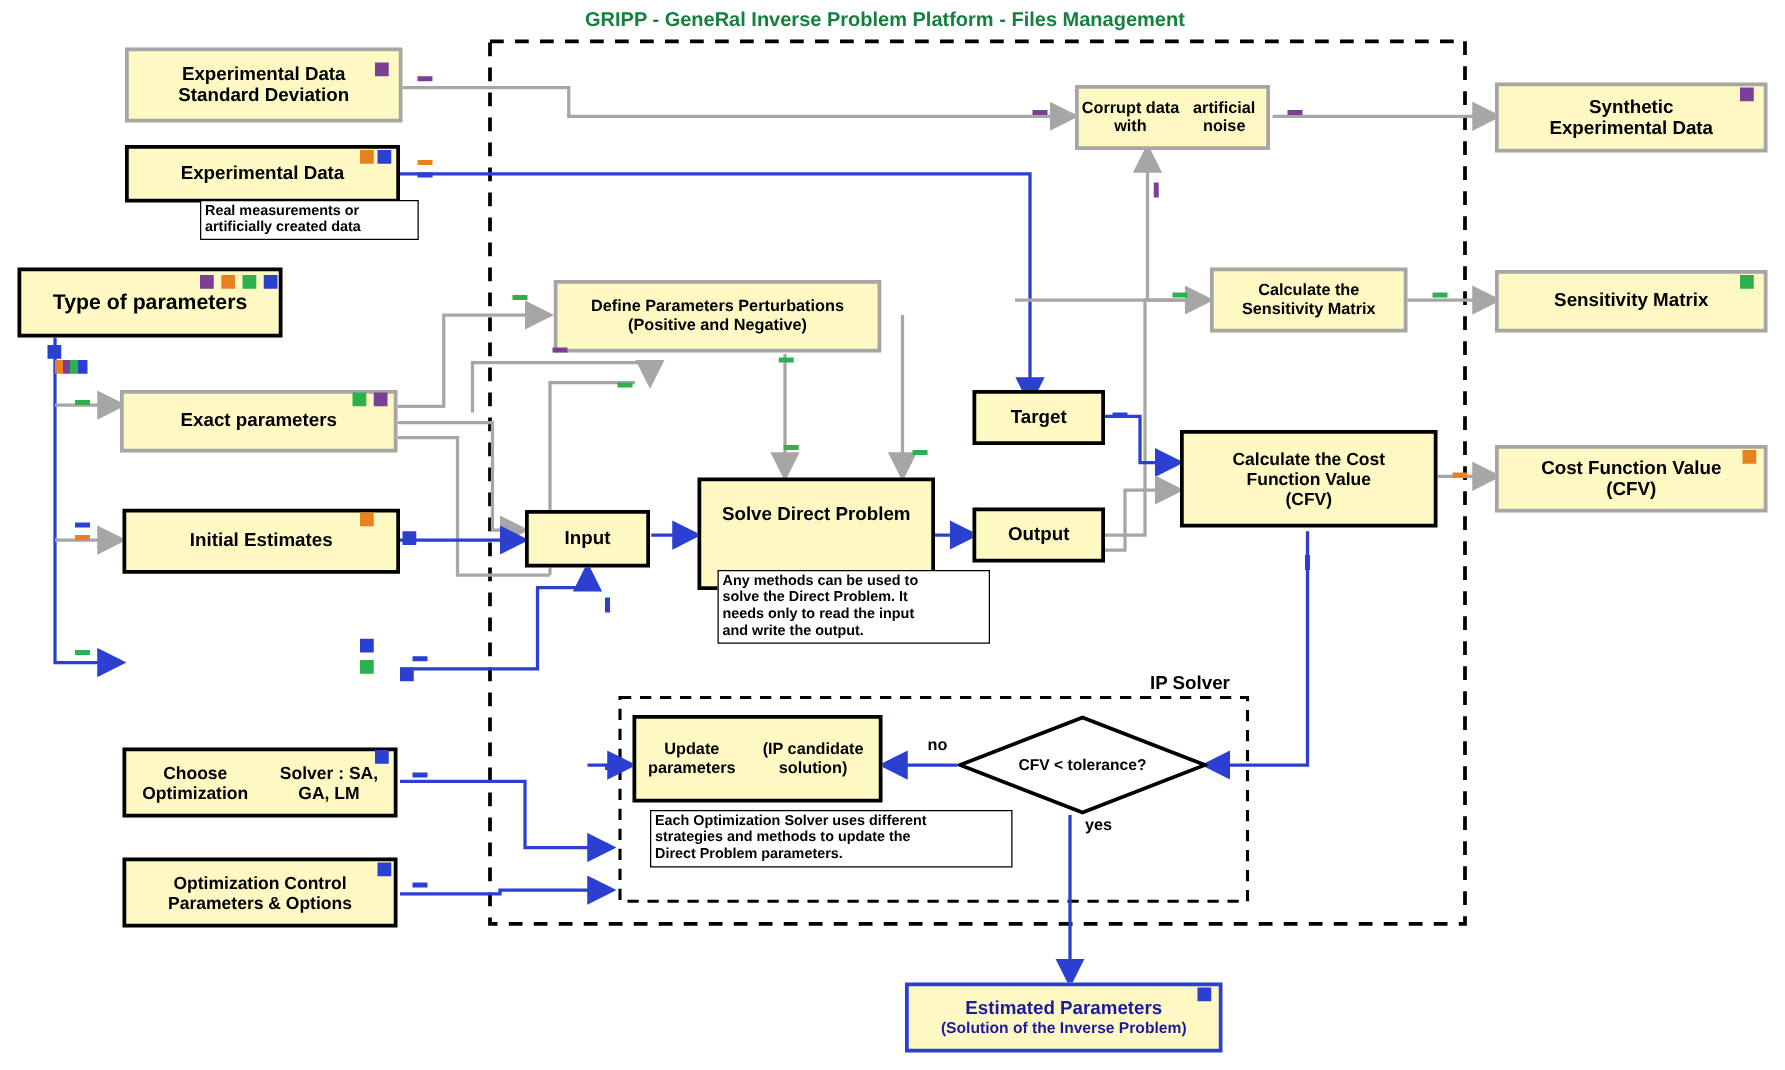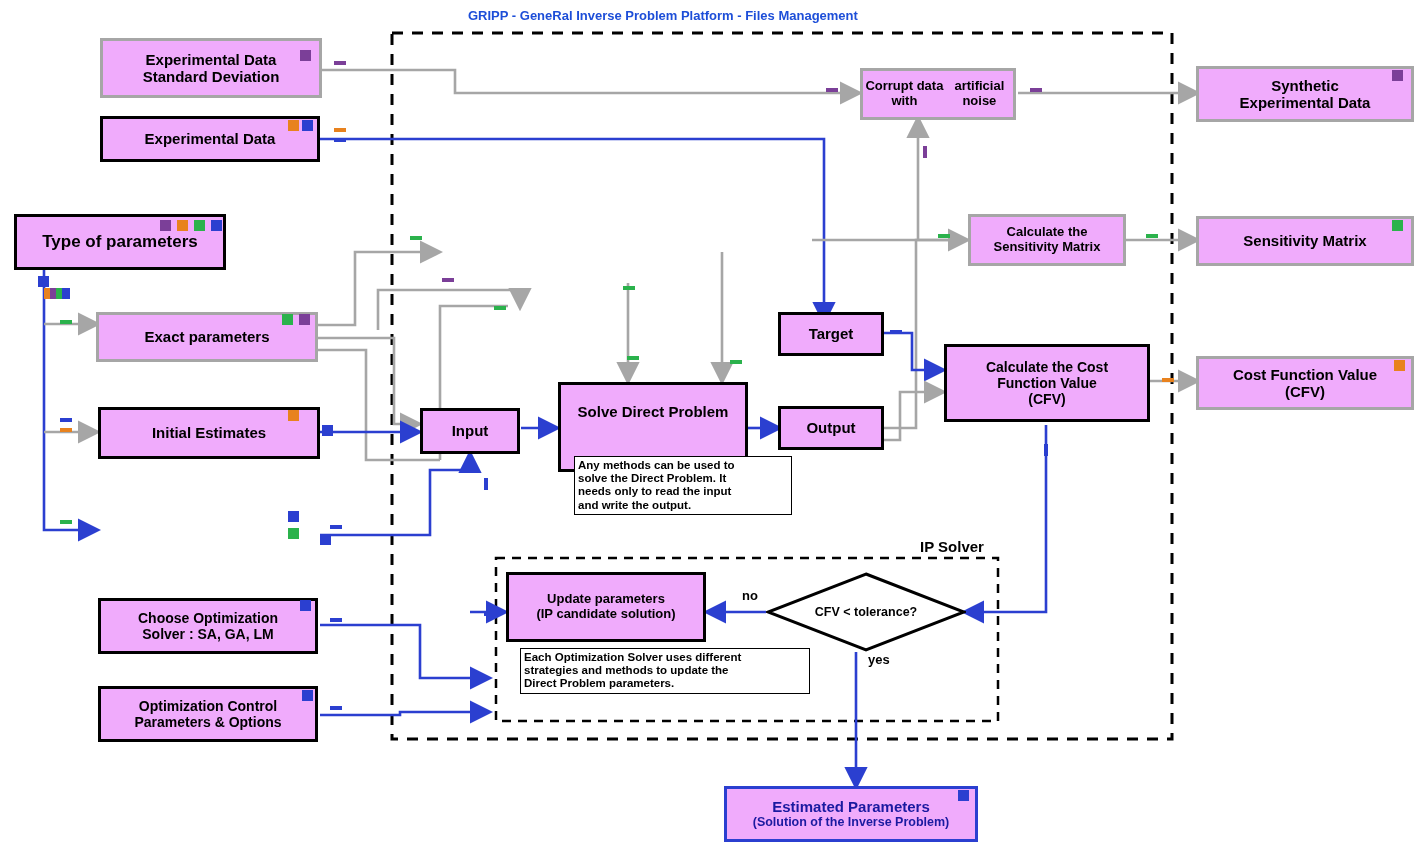--- a/index.html
+++ b/index.html
@@ -1,25 +1,25 @@
 <!DOCTYPE html>
 <html><head>
 <meta charset="utf-8">
 <style>
   html,body{margin:0;padding:0;background:#ffffff;}
   body{width:1428px;height:856px;font-family:"Liberation Sans",sans-serif;position:relative;overflow:hidden;}
   #canvas{position:absolute;left:0;top:0;width:1428px;height:856px;}
   svg#wires{position:absolute;left:0;top:0;width:1428px;height:856px;pointer-events:none;}
-  .node{position:absolute;box-sizing:border-box;display:flex;align-items:center;justify-content:center;text-align:center;background:#f0abfc;}
+  .node{position:absolute;box-sizing:border-box;display:flex;align-items:center;justify-content:center;text-align:center;background:#fef9c3;}
   .node .txt{line-height:1.15;}
   
   .b-black{border:3px solid #000000;}
   .b-gray{border:3px solid #a6a6a6;}
   .b-blue{border:3px solid #2b3fd0;}
-  .title{position:absolute;font-weight:bold;font-size:13px;color:#1d4ed8;}
+  .title{position:absolute;font-weight:bold;font-size:16px;color:#15803d;}
   .sub-label{position:absolute;box-sizing:border-box;border:1px solid #000;background:#fff;font-size:11.5px;font-weight:bold;text-align:left;padding:2px 3px;line-height:1.15;}
   .ipsolver-label{position:absolute;font-weight:bold;font-size:15px;}
   .arrowlbl{position:absolute;font-weight:bold;font-size:13px;}
   .sw{position:absolute;width:11px;height:11px;}
   .diamond{position:absolute;}
   .diamond .dtxt{position:absolute;left:0;top:0;width:100%;height:100%;display:flex;align-items:center;justify-content:center;font-size:12.5px;font-weight:bold;}
   .f17b{font-size:17px;font-weight:bold;}
   .f15b{font-size:15px;font-weight:bold;}
   .f14b{font-size:14px;font-weight:bold;}
   .f13b{font-size:13px;font-weight:bold;}
@@ -109,20 +109,24 @@
   <div class="sw" style="left:300px;top:50px;background:#7b3f98;"></div>
   <div class="sw" style="left:334px;top:61px;background:#7b3f98;height:4px;width:12px;"></div>
 
   <div class="node b-black" style="left:100px;top:116px;width:220px;height:46px;">
     <span class="txt f15b">Experimental Data</span>
   </div>
   <div class="sw" style="left:302px;top:120px;background:#2b3fd0;"></div>
   <div class="sw" style="left:288px;top:120px;background:#e8821e;"></div>
   <div class="sw" style="left:334px;top:128px;background:#e8821e;height:4px;width:12px;"></div>
   <div class="sw" style="left:334px;top:138px;background:#2b3fd0;height:4px;width:12px;"></div>
+  <div class="sub-label" style="left:160px;top:160px;width:175px;">
+    <div>Real measurements or</div>
+    <div>artificially created data</div>
+  </div>
 
   <div class="node b-black" style="left:14px;top:214px;width:212px;height:56px;">
     <span class="txt f17b">Type of parameters</span>
   </div>
   <div class="sw" style="left:160px;top:220px;background:#7b3f98;"></div>
   <div class="sw" style="left:177px;top:220px;background:#e8821e;"></div>
   <div class="sw" style="left:194px;top:220px;background:#2bb24c;"></div>
   <div class="sw" style="left:211px;top:220px;background:#2b3fd0;"></div>
   <div class="sw" style="left:38px;top:276px;background:#2b3fd0;"></div>
   <div class="sw" style="left:44px;top:288px;width:26px;height:11px;background:linear-gradient(90deg,#e8821e 0 25%,#7b3f98 25% 45%,#2bb24c 45% 70%,#2b3fd0 70% 100%);"></div>
@@ -141,34 +145,38 @@
   <div class="sw" style="left:60px;top:418px;background:#2b3fd0;height:4px;width:12px;"></div>
   <div class="sw" style="left:60px;top:428px;background:#e8821e;height:4px;width:12px;"></div>
   <div class="sw" style="left:322px;top:425px;background:#2b3fd0;"></div>
 
   <div class="sw" style="left:288px;top:511px;background:#2b3fd0;"></div>
   <div class="sw" style="left:288px;top:528px;background:#2bb24c;"></div>
   <div class="sw" style="left:60px;top:520px;background:#2bb24c;height:4px;width:12px;"></div>
   <div class="sw" style="left:330px;top:525px;background:#2b3fd0;height:4px;width:12px;"></div>
   <div class="sw" style="left:320px;top:534px;background:#2b3fd0;"></div>
 
-  <div class="node b-black" style="left:98px;top:598px;width:220px;height:56px;flex-direction:column;">
+  <div class="node b-black" style="left:98px;top:598px;width:220px;height:56px;flex-direction:row;">
     <span class="txt f14b">Choose Optimization</span>
     <span class="txt f14b">Solver : SA, GA, LM</span>
   </div>
   <div class="sw" style="left:300px;top:600px;background:#2b3fd0;"></div>
   <div class="sw" style="left:330px;top:618px;background:#2b3fd0;height:4px;width:12px;"></div>
 
   <div class="node b-black" style="left:98px;top:686px;width:220px;height:56px;flex-direction:column;">
     <span class="txt f14b">Optimization Control</span>
     <span class="txt f14b">Parameters &amp; Options</span>
   </div>
   <div class="sw" style="left:302px;top:690px;background:#2b3fd0;"></div>
   <div class="sw" style="left:330px;top:706px;background:#2b3fd0;height:4px;width:12px;"></div>
 
+  <div class="node b-gray" style="left:443px;top:224px;width:262px;height:58px;flex-direction:column;">
+    <span class="txt f13b">Define Parameters Perturbations</span>
+    <span class="txt f13b">(Positive and Negative)</span>
+  </div>
   <div class="sw" style="left:410px;top:236px;background:#2bb24c;height:4px;width:12px;"></div>
   <div class="sw" style="left:494px;top:306px;background:#2bb24c;height:4px;width:12px;"></div>
   <div class="sw" style="left:623px;top:286px;background:#2bb24c;height:4px;width:12px;"></div>
   <div class="sw" style="left:627px;top:356px;background:#2bb24c;height:4px;width:12px;"></div>
   <div class="sw" style="left:730px;top:360px;background:#2bb24c;height:4px;width:12px;"></div>
   <div class="sw" style="left:442px;top:278px;background:#7b3f98;height:4px;width:12px;"></div>
 
   <div class="node b-gray" style="left:860px;top:68px;width:156px;height:52px;flex-direction:row;">
     <span class="txt f13b">Corrupt data with</span>
     <span class="txt f13b">artificial noise</span>
@@ -229,21 +237,21 @@
   <div class="sw" style="left:1044px;top:444px;background:#2b3fd0;height:12px;width:4px;"></div>
 
   <div class="node b-gray" style="left:1196px;top:356px;width:218px;height:54px;flex-direction:column;">
     <span class="txt f15b">Cost Function Value</span>
     <span class="txt f15b">(CFV)</span>
   </div>
   <div class="sw" style="left:1394px;top:360px;background:#e8821e;"></div>
 
   <div class="ipsolver-label" style="left:884px;top:538px;margin-left:36px;">IP Solver</div>
 
-  <div class="node b-black" style="left:506px;top:572px;width:200px;height:70px;flex-direction:column;">
+  <div class="node b-black" style="left:506px;top:572px;width:200px;height:70px;">
     <span class="txt f13b">Update parameters</span>
     <span class="txt f13b">(IP candidate solution)</span>
   </div>
   <div class="sub-label" style="left:520px;top:648px;width:290px;">
     <div>Each Optimization Solver uses different</div>
     <div>strategies and methods to update the</div>
     <div>Direct Problem parameters.</div>
   </div>
 
   <div class="diamond" style="left:766px;top:572px;width:200px;height:80px;">

